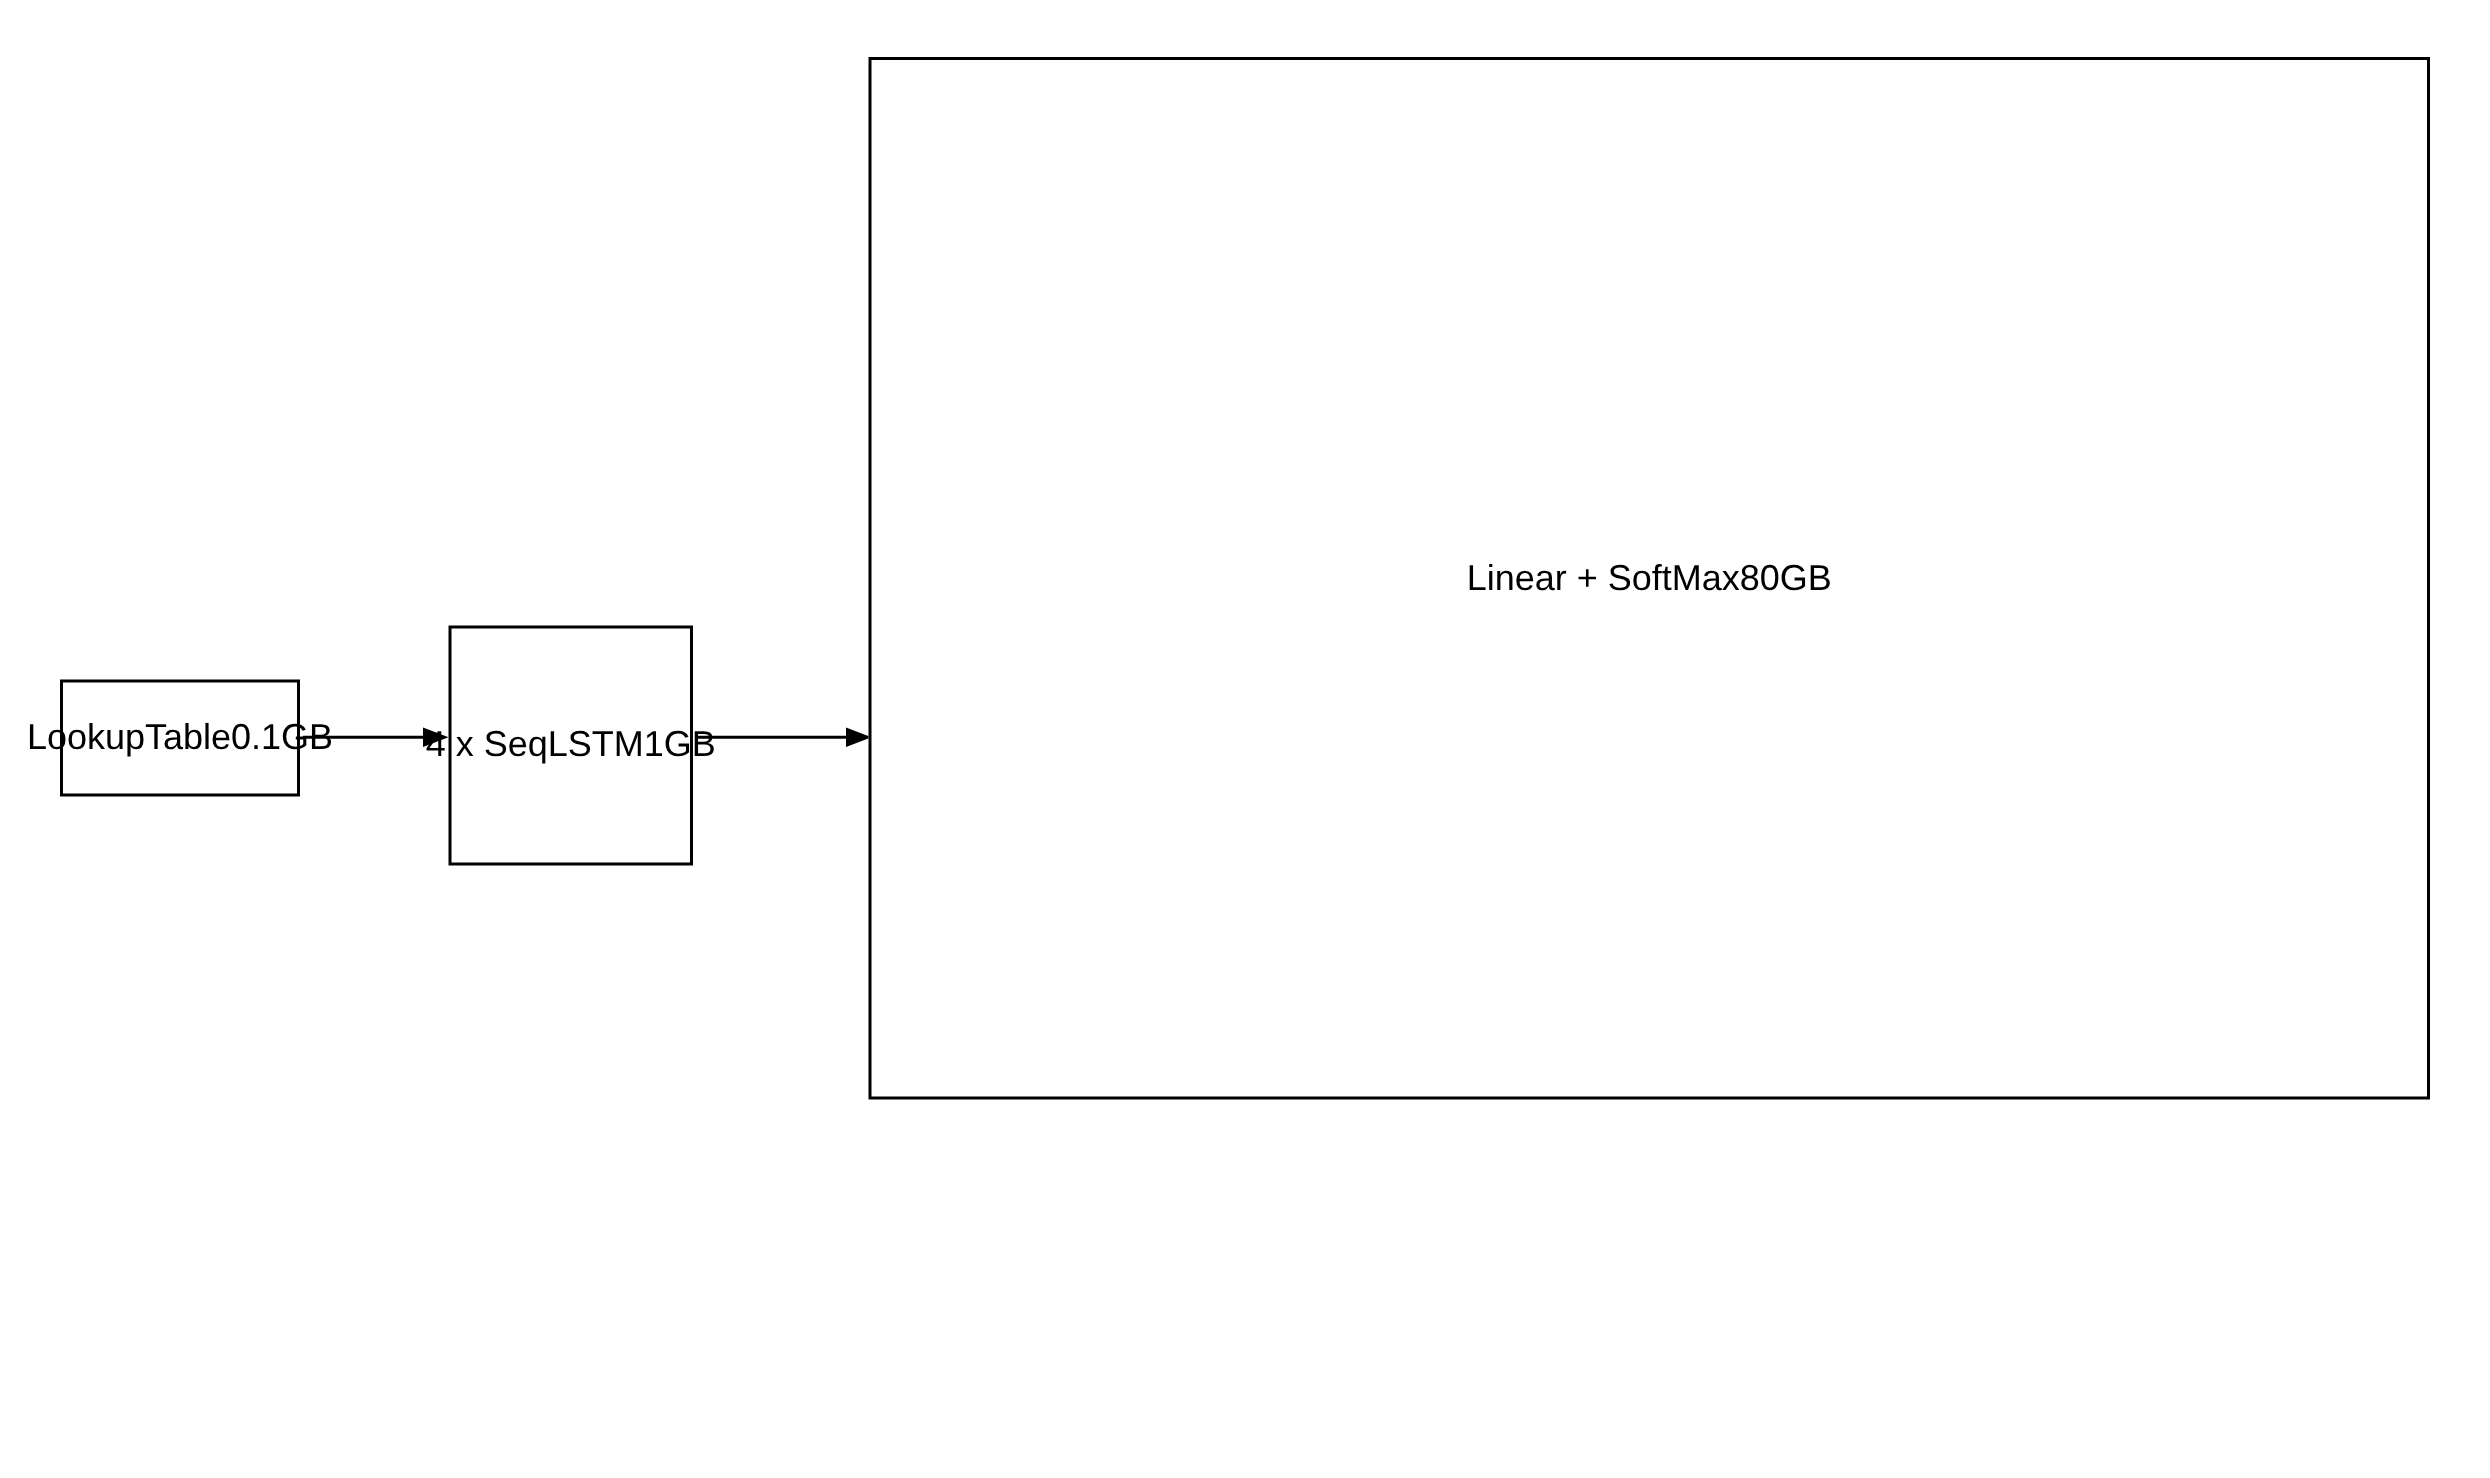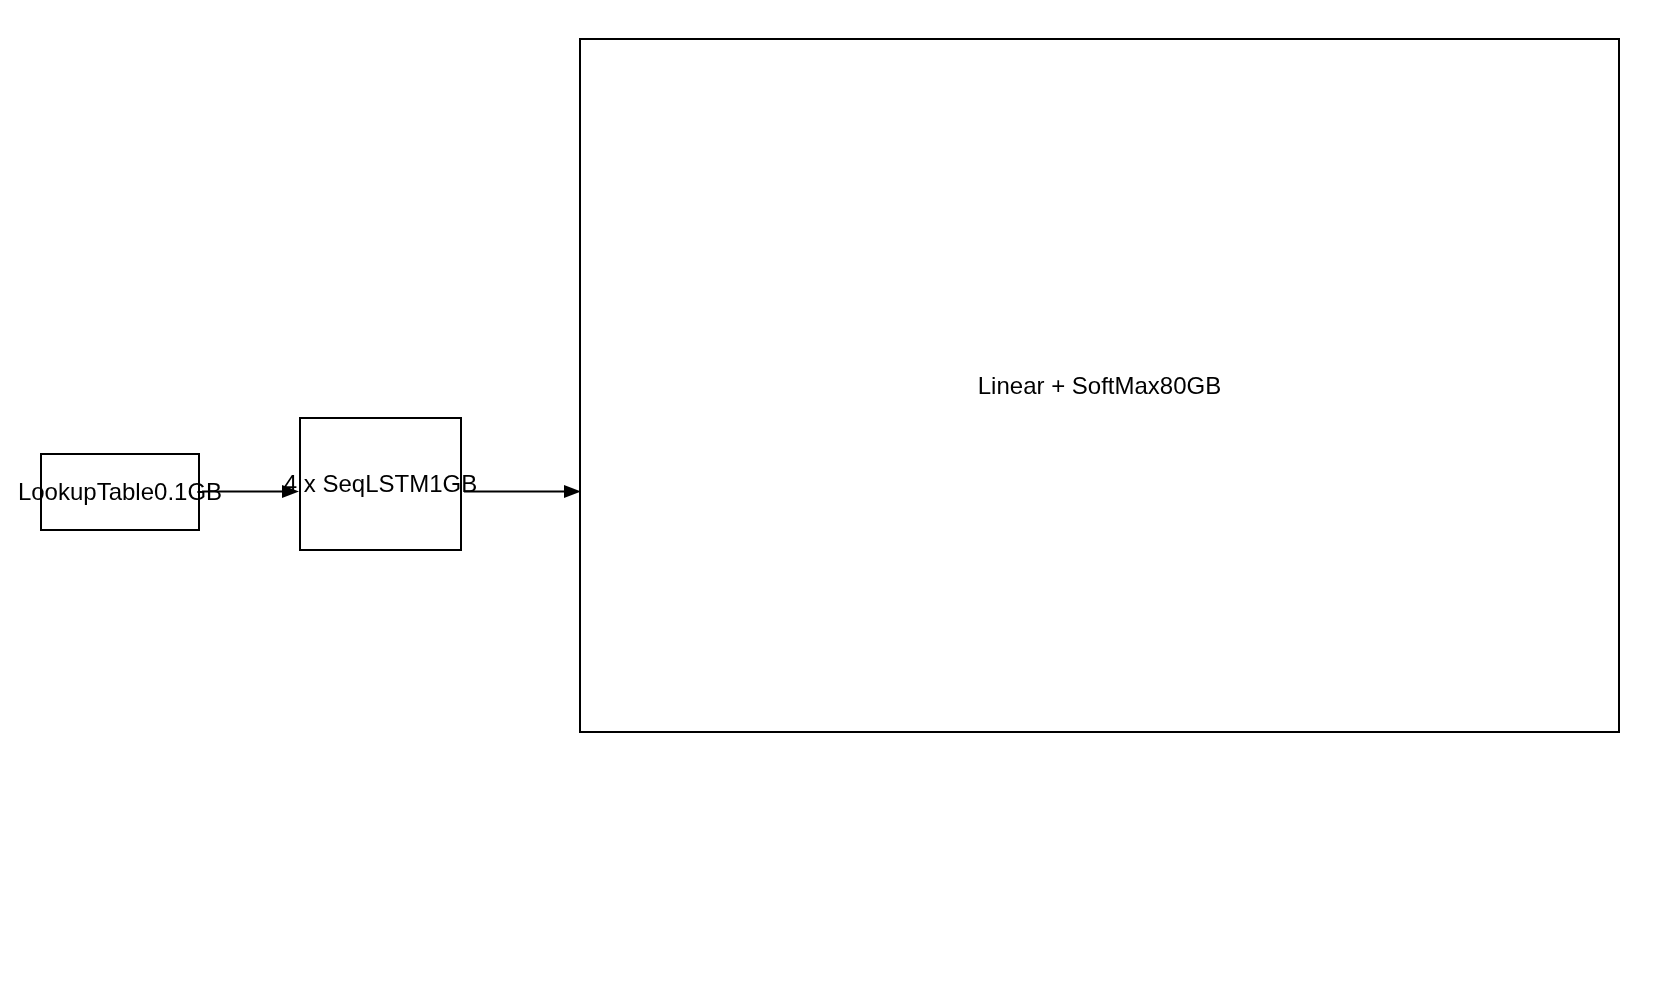--- a/index.html
+++ b/index.html
@@ -40,21 +40,21 @@
   .node-lookup-table {
     left: 40px;
     top: 453px;
     width: 160px;
     height: 78px;
   }
   .node-seq-lstm {
     left: 299px;
     top: 417px;
     width: 163px;
-    height: 134px;
+    height: 160px;
   }
   .node-linear-softmax {
     left: 579px;
     top: 38px;
     width: 1041px;
     height: 695px;
   }
 </style>
 </head>
 <body>

